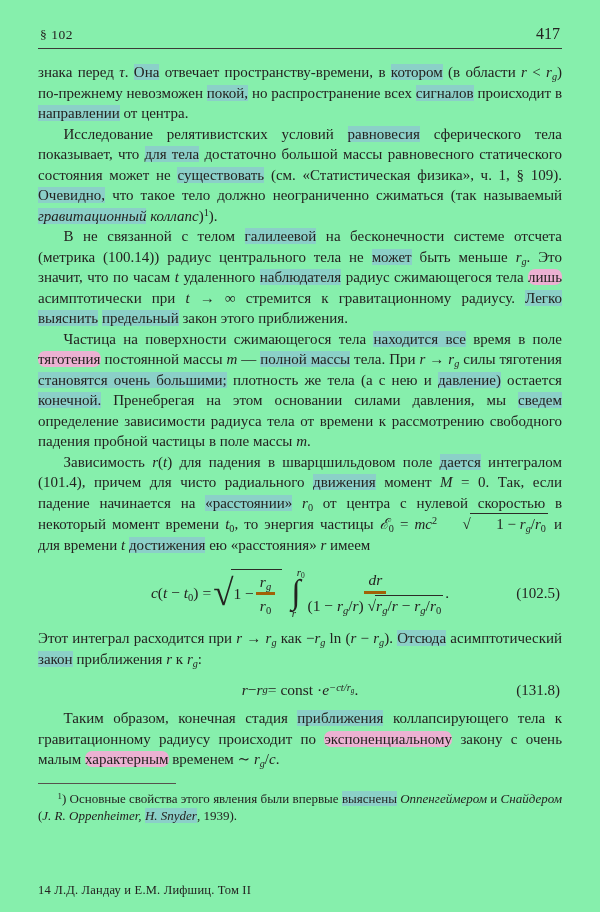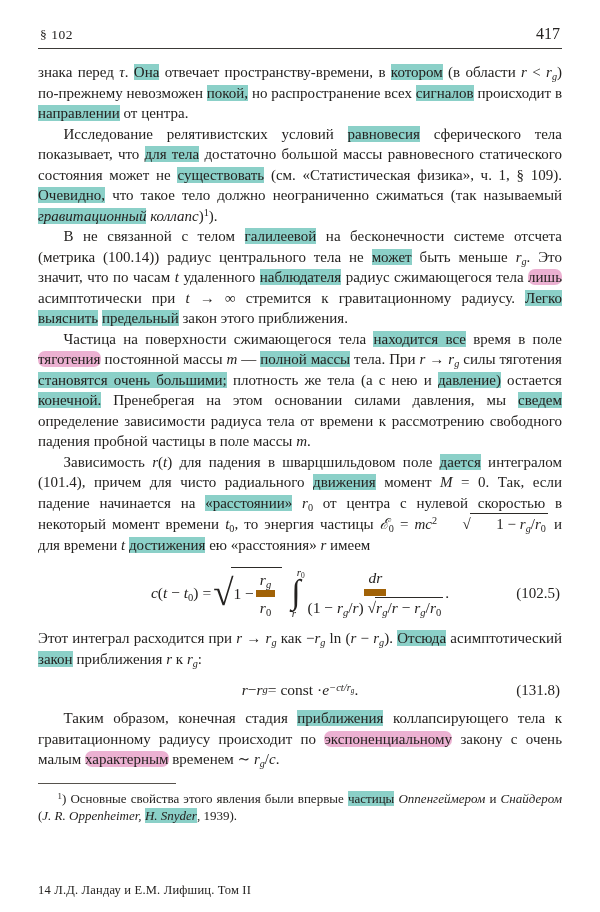--- a/index.html
+++ b/index.html
@@ -1,19 +1,19 @@
 <!DOCTYPE html>
 <html lang="ru" style="--hl-teal: #8bd0c8; --hl-pink: #ecb1d2;"><head>
 <meta charset="utf-8">
 <style>
   * { margin:0; padding:0; box-sizing:border-box; }
   html, body { width:600px; background:#e9e7e2; }
   body { font-family:"Liberation Serif","DejaVu Serif",serif; color:#242220; }
   .page {
-    width:600px; height:912px; background:#ffffff;
+    width:600px; height:912px; background:#86efac;
     padding:25px 38px 14px 38px;
     display:flex; flex-direction:column; overflow:hidden;
   }
 
   
   .pagehead { display:flex; justify-content:space-between; align-items:baseline;
     border-bottom:1.2px solid #3c3a37; padding:0 2px 5px 2px; }
   .sec { font-size:13.5px; letter-spacing:0.5px; }
   .runtitle { font-size:10px; letter-spacing:2.3px; white-space:nowrap; }
   .pgnum { font-size:16px; }
@@ -31,21 +31,21 @@
   .hl-teal { background:var(--hl-teal,#8bd0c8); }
   .hl-pink { background:var(--hl-pink,#ecb1d2);border-radius:7px; }
 
   
   .sqrt { white-space:nowrap; display:inline-flex; align-items:baseline; }
   .sqrt .rad { letter-spacing:-1px; }
   .sqrt .ol { display:inline-block; border-top:1px solid #2c2a27; padding:0 2px 0 1px; }
 
   .frac { display:inline-flex; flex-direction:column; align-items:center;
     text-align:center; vertical-align:middle; margin:0 2px; line-height:1.25; }
-  .fnum { border-bottom:7px solid #a16207; padding:0 4px 1px 4px; }
+  .fnum { border-bottom:3px solid #a16207; padding:0 4px 1px 4px; }
   .fden { padding-top:1px; }
 
   .formula { position:relative; display:flex; justify-content:center;
     align-items:center; margin:11px 0 9px 0; font-size:15.5px; line-height:1.25; }
   .feq { display:inline-flex; align-items:center; }
   .eqnum { position:absolute; right:2px; top:50%; transform:translateY(-50%); font-size:15px; }
 
   .sqrt.big { align-items:center; margin:0 2px; }
   .sqrt.big > .rad { font-size:37px; line-height:0.8; margin-right:-2px; letter-spacing:0; }
   .sqrt.big > .ol { display:inline-flex; align-items:center;
@@ -127,17 +127,17 @@
           <sup><span class="it">−ct/r</span><span class="it sb">g</span></sup>
           <span>.</span>
         </span>
       <span class="eqnum">(131.8)</span>
     </div>
 
     <p class="para"><span>Таким образом, конечная стадия </span><span class="hl-teal">приближения</span><span> коллапсирующего тела к гравитационному радиусу происходит по </span><span class="hl-pink">экспоненциальному</span><span> закону с очень малым </span><span class="hl-pink">характерным</span><span> временем ∼ </span><span class="it">r</span><span class="it sb">g</span><span>/</span><span class="it">c</span><span>.</span></p>
   </div>
 
   <div class="fnrule"></div>
-  <p class="footnote"><span class="sp">1</span><span>) Основные свойства этого явления были впервые </span><span class="hl-teal">частицы</span><span> </span><span class="it">Оппенгеймером</span><span> и </span><span class="it">Снайдером</span><span> (</span><span class="it">J. R. Oppenheimer, </span><span class="it hl-teal">H. Snyder</span><span>, 1939).</span></p>
+  <p class="footnote"><span class="sp">1</span><span>) Основные свойства этого явления были впервые </span><span class="hl-teal">выяснены</span><span> </span><span class="it">Оппенгеймером</span><span> и </span><span class="it">Снайдером</span><span> (</span><span class="it">J. R. Oppenheimer, </span><span class="it hl-teal">H. Snyder</span><span>, 1939).</span></p>
 
   <div class="pagefoot">14 Л.Д. Ландау и Е.М. Лифшиц. Том II</div>
 
 </div>
 
 </body></html>

